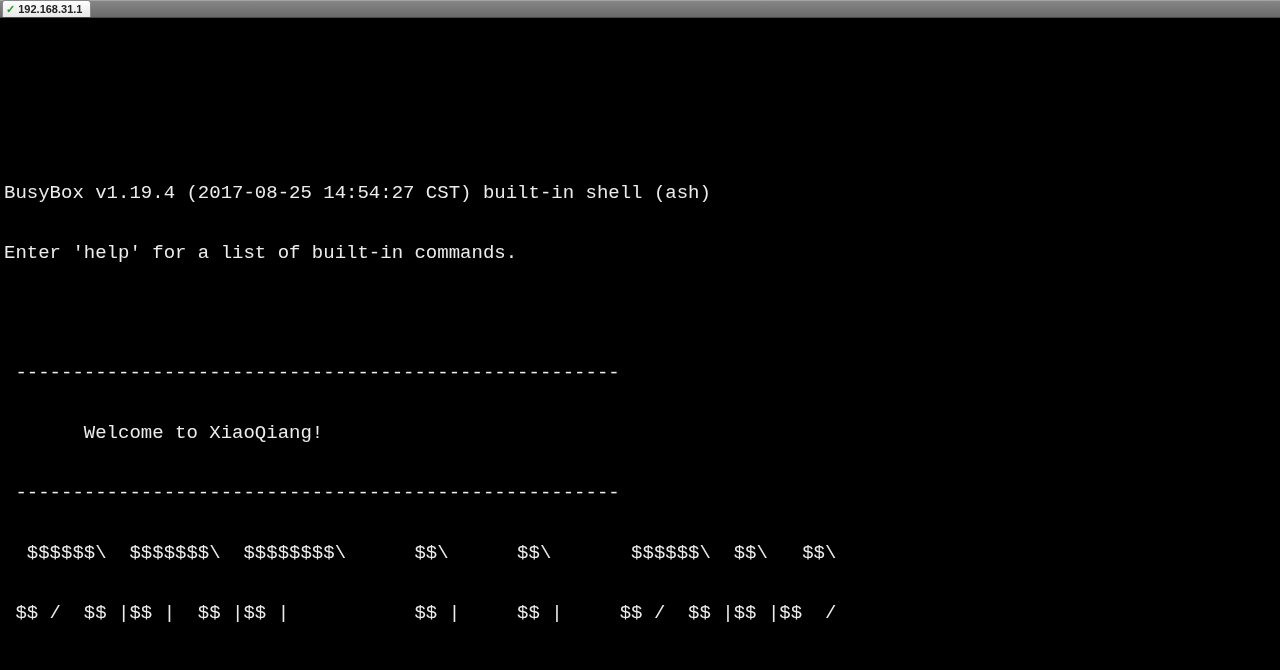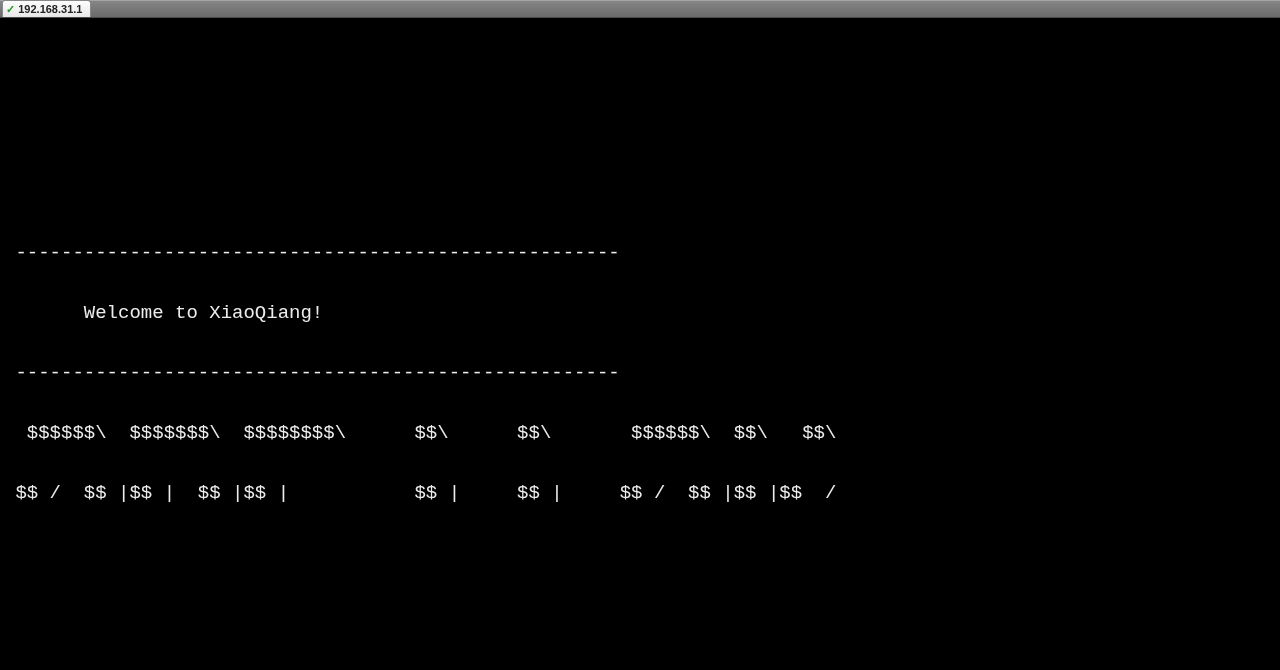--- a/index.html
+++ b/index.html
@@ -69,20 +69,22 @@
 <div class="title-bar">
   <div class="tab">
     <span class="tab-check">✓</span>
     <span>192.168.31.1</span>
   </div>
 </div>
 
 <div class="terminal">
 <span class="blank-line"></span>
 <span class="blank-line"></span>
+<span class="terminal-line">BusyBox v1.19.4 (2017-08-25 14:54:27 CST) built-in shell (ash)</span>
+<span class="terminal-line">Enter 'help' for a list of built-in commands.</span>
 <span class="blank-line"></span>
 <span class="terminal-line"> -----------------------------------------------------</span>
 <span class="terminal-line">       Welcome to XiaoQiang!</span>
 <span class="terminal-line"> -----------------------------------------------------</span>
 <span class="terminal-line">  $$$$$$\  $$$$$$$\  $$$$$$$$\      $$\      $$\       $$$$$$\  $$\   $$\</span>
 <span class="terminal-line"> $$ /  $$ |$$ |  $$ |$$ |           $$ |     $$ |     $$ /  $$ |$$ |$$  /</span>
 
 
 
 

